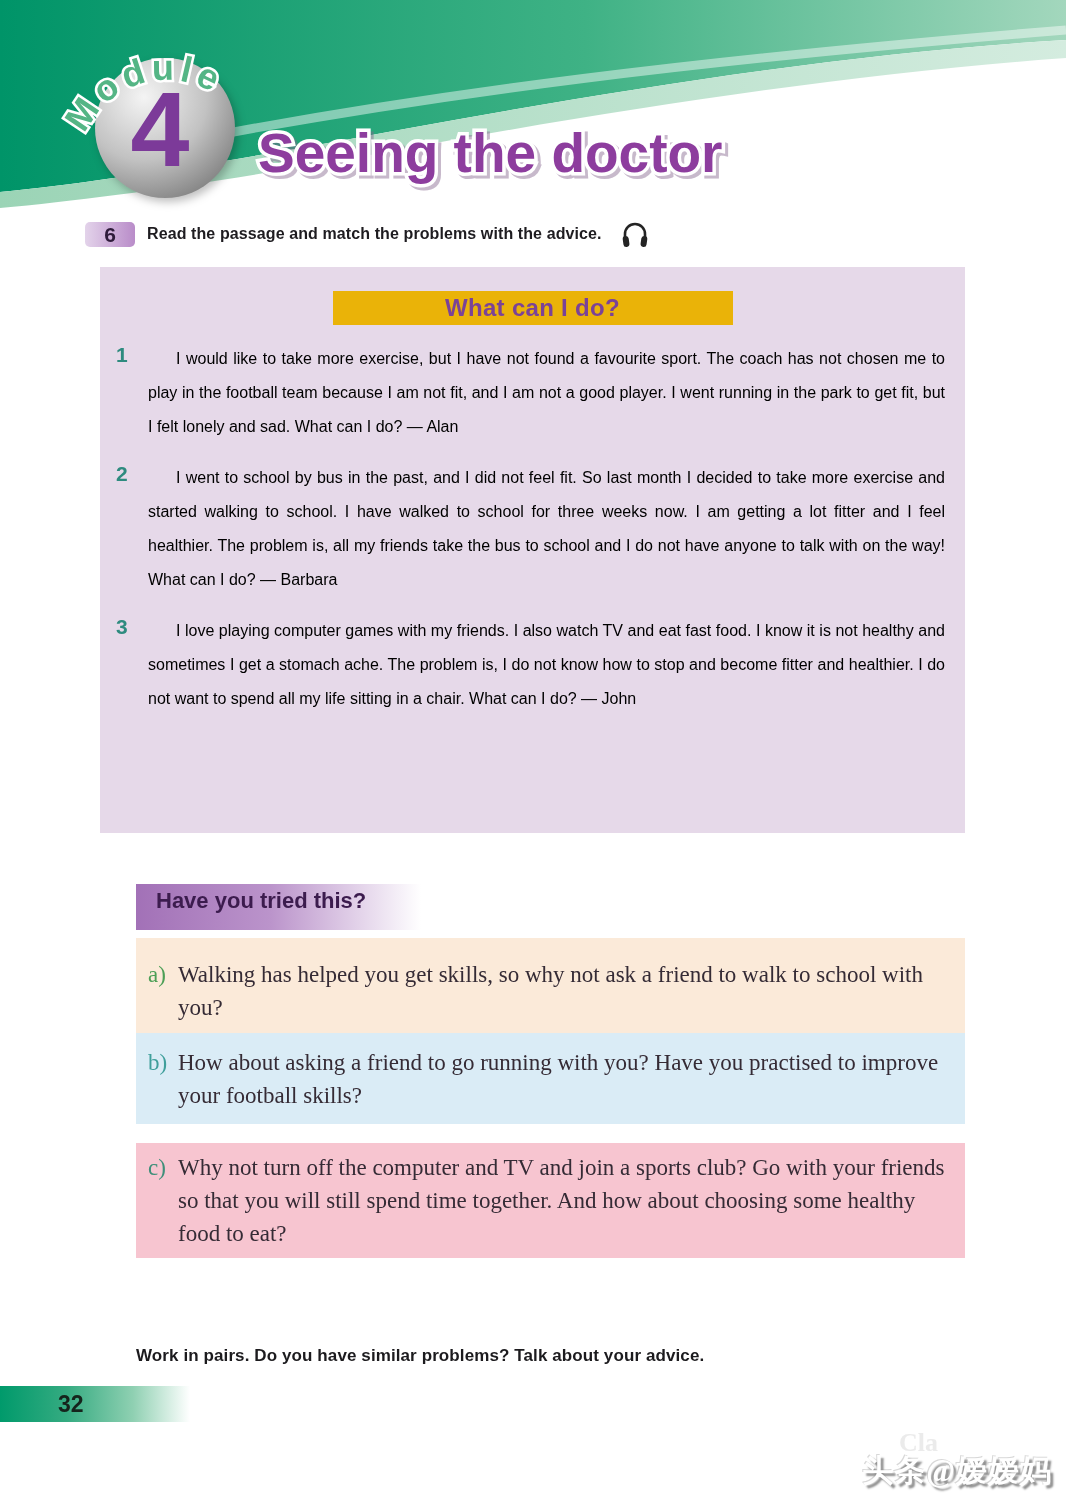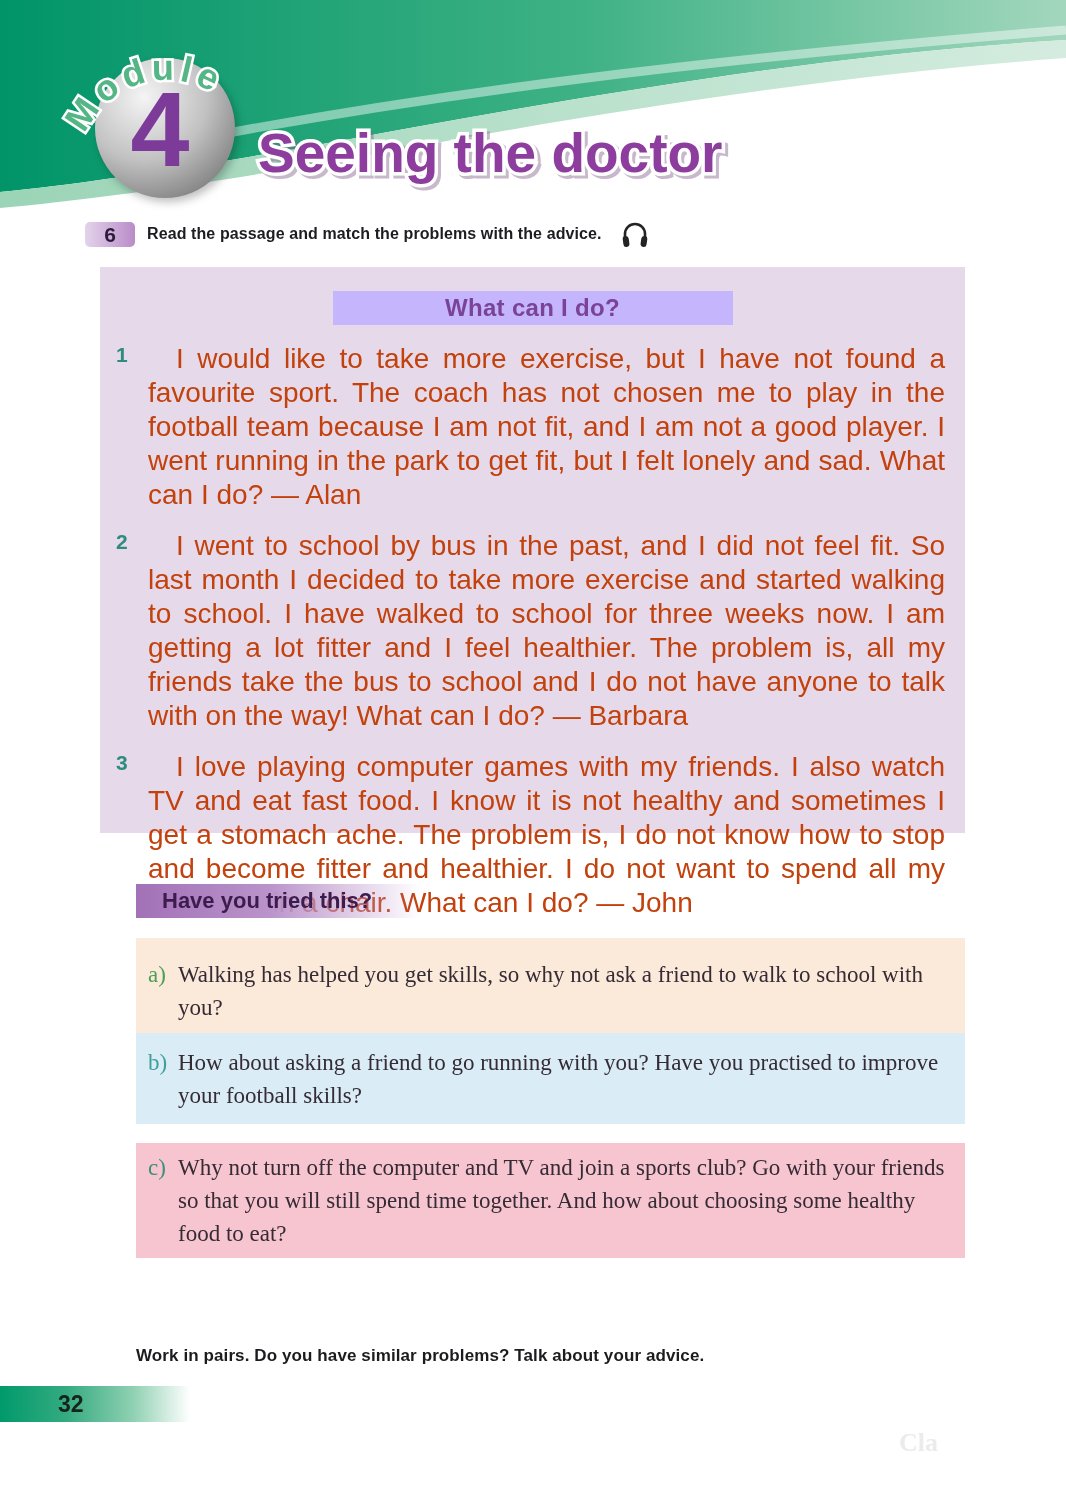--- a/index.html
+++ b/index.html
@@ -25,38 +25,38 @@
   }
   .ex-text{font-size:16px;font-weight:bold;color:#1e1c20;letter-spacing:0.1px;}
   .hp-icon{flex:0 0 auto;margin-left:6px;}
   
   .passage-box{
     position:absolute;left:100px;top:267px;width:865px;height:566px;
     background:#e6d9e9;box-sizing:border-box;padding-top:24px;
   }
   .passage-title-band{
     width:400px;height:34px;margin:0 auto;line-height:34px;
-    background:#c4b5fd;text-align:center;
+    background:#eab308;text-align:center;
   }
   .passage-title-band span{
     font-size:24px;font-weight:bold;color:#7b4397;letter-spacing:0.3px;
   }
   .para{display:flex;margin:17px 20px 0 16px;}
   .para-num{
     flex:0 0 32px;font-size:21px;font-weight:bold;color:#2e8b7f;
     padding-top:1px;
   }
   .para-text{
     flex:1;margin:0;text-align:justify;text-indent:28px;
-    font-size:28px;line-height:34px;color:#c2410c;
+    font-size:16px;line-height:34px;color:#000000;
   }
   
   .tried-band{
-    position:absolute;left:136px;top:884px;width:300px;height:34px;
-    line-height:34px;padding-left:26px;box-sizing:border-box;
+    position:absolute;left:136px;top:884px;width:300px;height:46px;
+    line-height:34px;padding-left:20px;box-sizing:border-box;
     background:linear-gradient(to right,#a271b7 0%,#bb94cb 45%,rgba(244,238,247,0) 95%);
   }
   .tried-band span{font-size:22px;font-weight:bold;color:#3c1c4e;}
   .advice{
     position:absolute;left:136px;width:829px;box-sizing:border-box;
     display:flex;
     font-family:"Liberation Serif", serif;
   }
   .advice p{margin:0;font-size:23px;line-height:33px;color:#352b35;}
   .advice-label{
@@ -182,15 +182,16 @@
   </div>
 
   <p class="pairs-task">Work in pairs. Do you have similar problems? Talk about your advice.</p>
 
   <div class="page-bar">
     <span>32</span>
   </div>
 
   <div class="watermark">
     <span class="wm-faint">Cla</span>
+    <span class="wm-main">头条@嫒嫒妈</span>
   </div>
 
 </div>
 
 </body></html>

